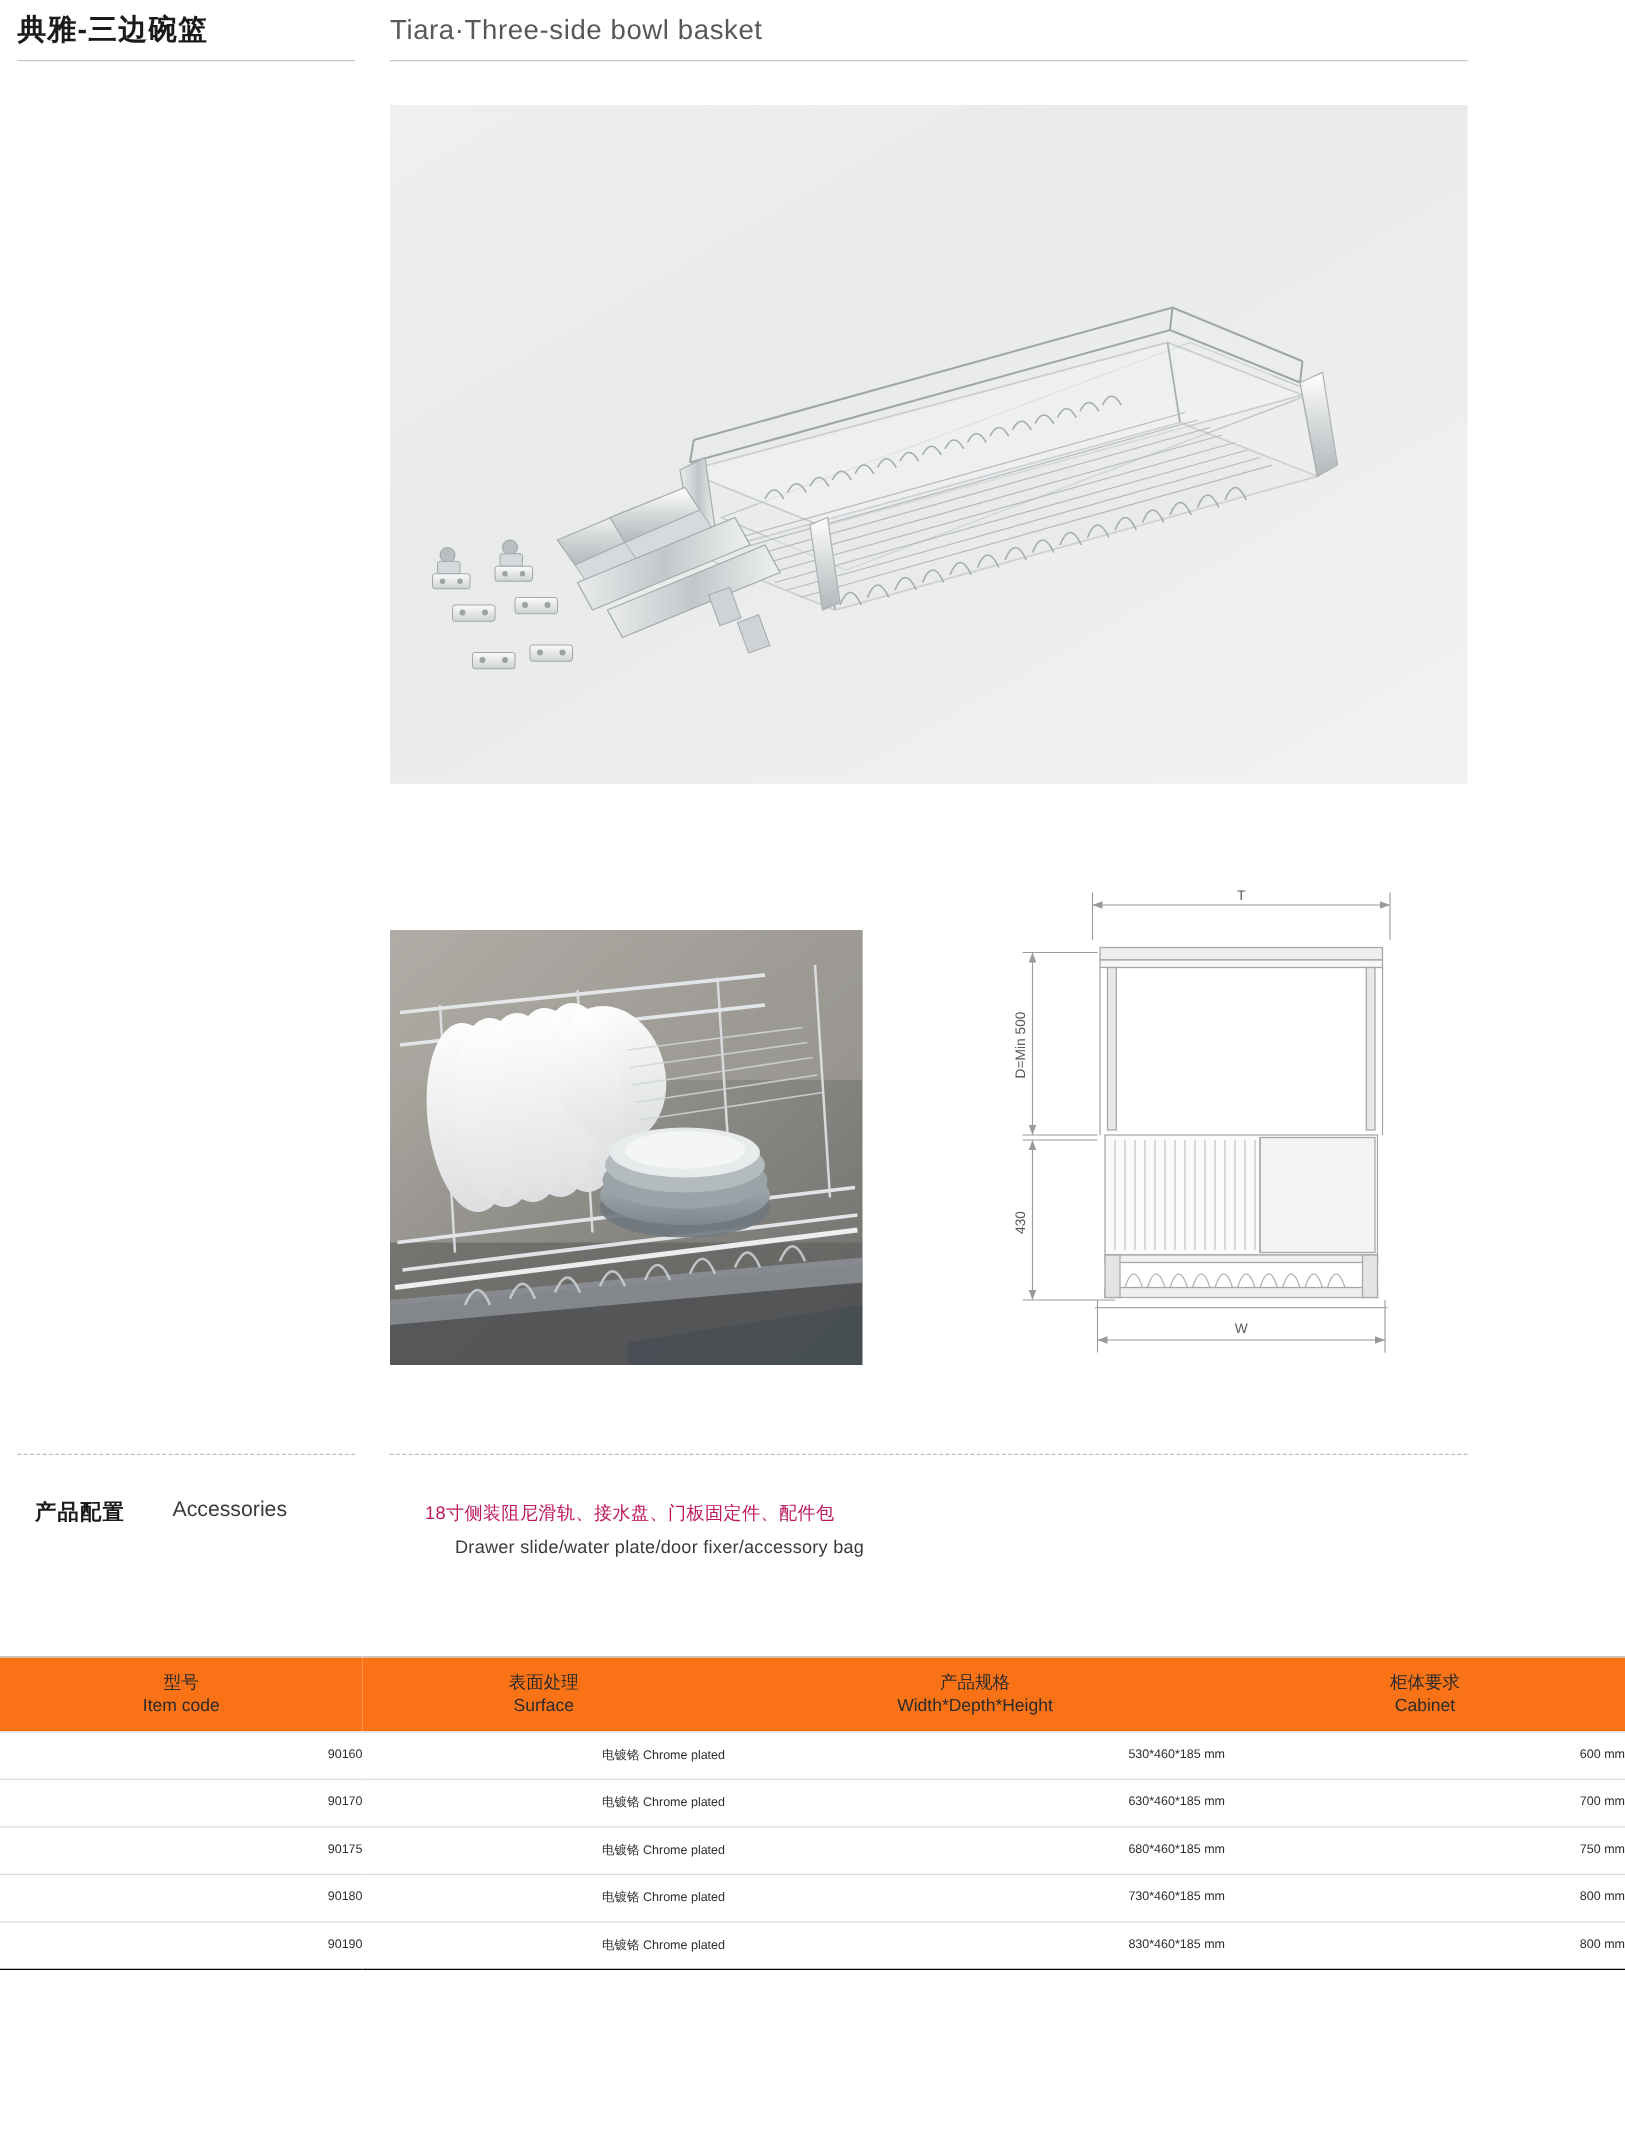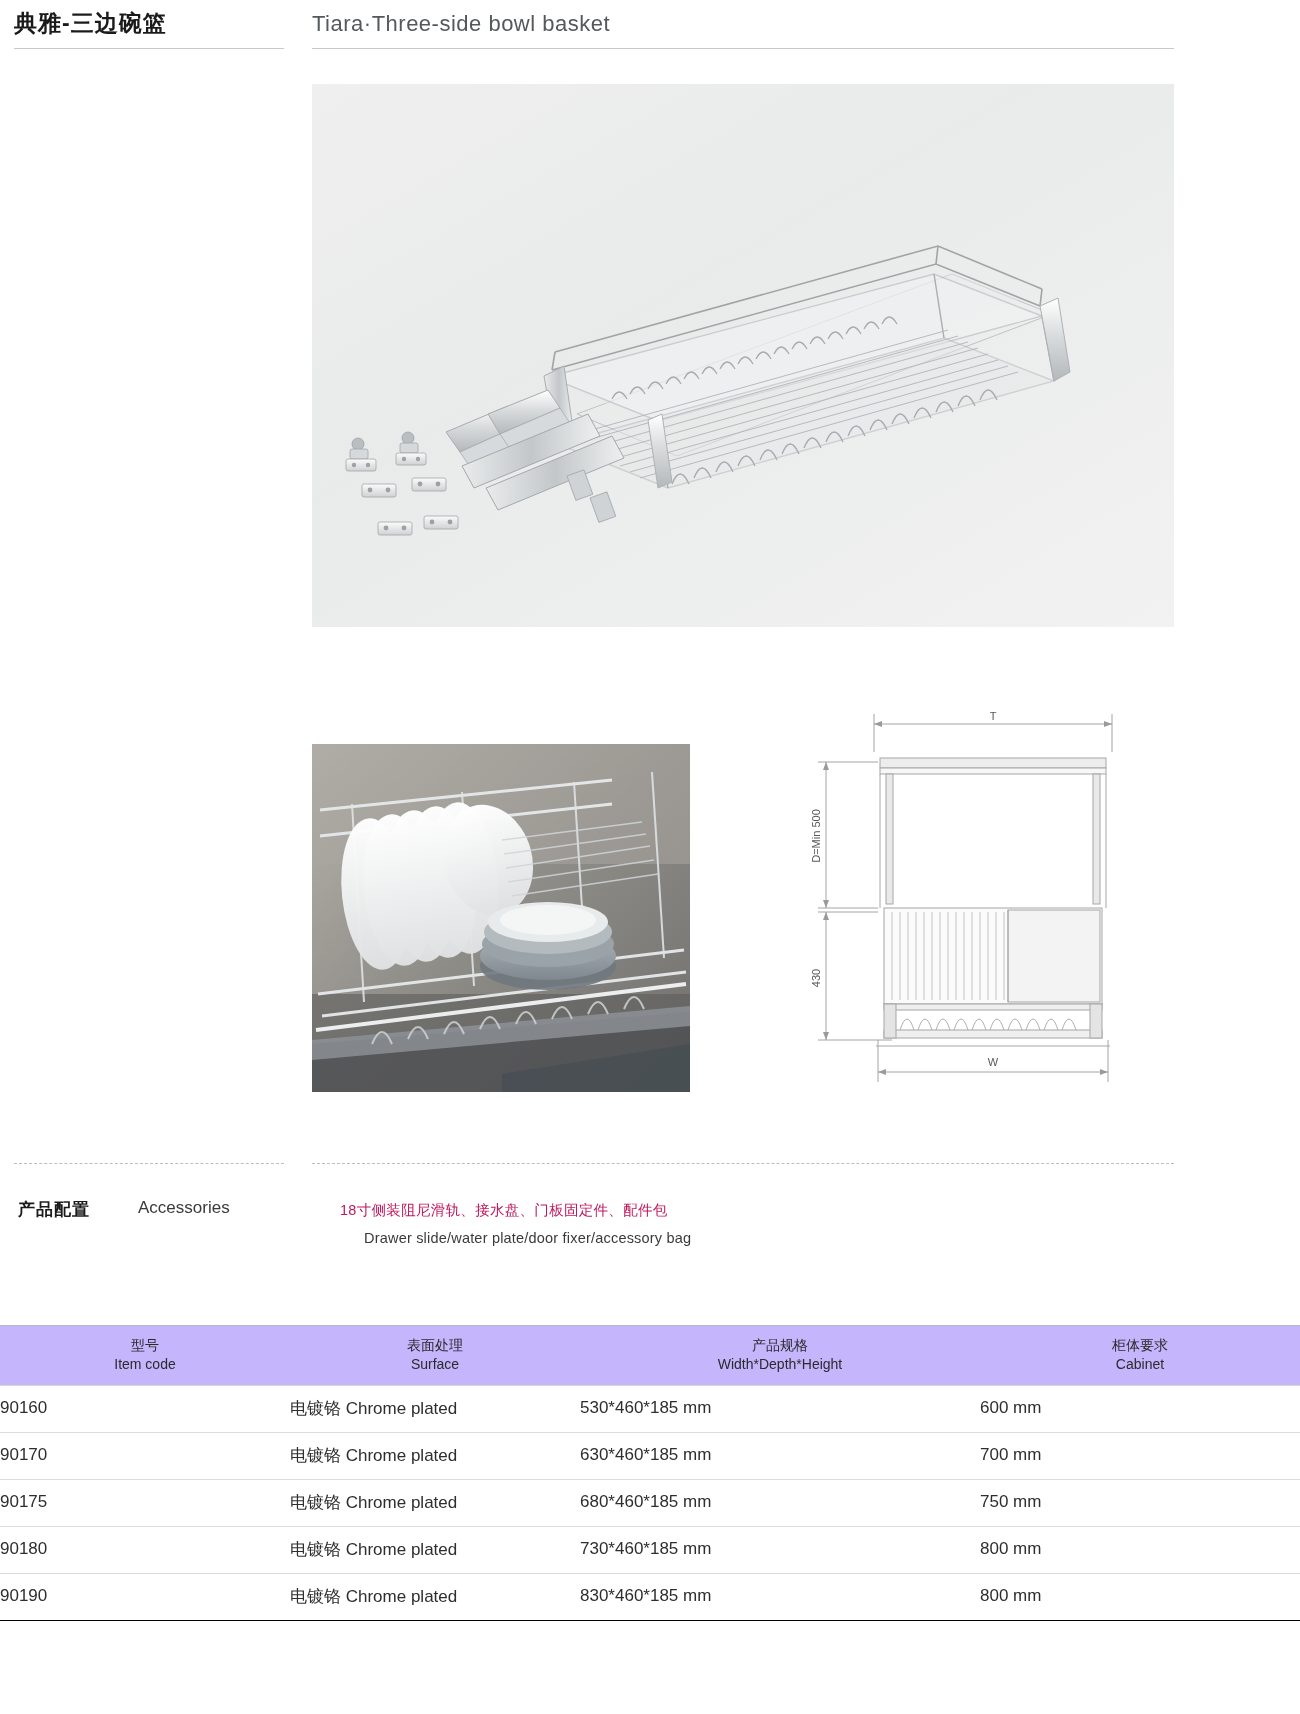--- a/index.html
+++ b/index.html
@@ -105,21 +105,21 @@
     left: 312px;
     top: 1163px;
     width: 862px;
     height: 0;
     border-top: 1px dashed #bdbdbd;
   }
 
   
   .acc-label-cn {
     position: absolute;
-    left: 18px;
+    left: 28px;
     top: 1198px;
     font-size: 17px;
     font-weight: bold;
     color: #1a1a1a;
     letter-spacing: 1px;
   }
   .acc-label-en {
     position: absolute;
     left: 138px;
     top: 1198px;
@@ -148,44 +148,44 @@
   .spec-table {
     position: absolute;
     left: 0;
     top: 1325px;
     width: 1300px;
     border-collapse: collapse;
     font-size: 14px;
     color: #2e2e2e;
   }
   .spec-table thead tr {
-    background: #c4b5fd;
+    background: #f97316;
   }
   .spec-table thead th {
     font-weight: normal;
     padding: 10px 0 11px 0;
     border-top: 1px solid #b9b9b9;
     border-bottom: 1px solid #d7d7d7;
     line-height: 1.35;
   }
   .spec-table thead th .cn {
     display: block;
     font-size: 14px;
     color: #2b2b2b;
   }
   .spec-table thead th .en {
     display: block;
     font-size: 14px;
     color: #2b2b2b;
   }
   .spec-table tbody td {
-    text-align: left;
+    text-align: right;
     padding: 11px 0 12px 0;
     border-bottom: 1px solid #dcdcdc;
-    font-size: 17px;
+    font-size: 10px;
     color: #2e2e2e;
   }
   .spec-table tbody tr:last-child td {
     border-bottom: 1px solid #000000;
   }
   .col-1 { width: 290px; }
   .col-2 { width: 290px; }
   .col-3 { width: 400px; text-align: center; }
   .col-4 { width: 320px; }
 </style>

